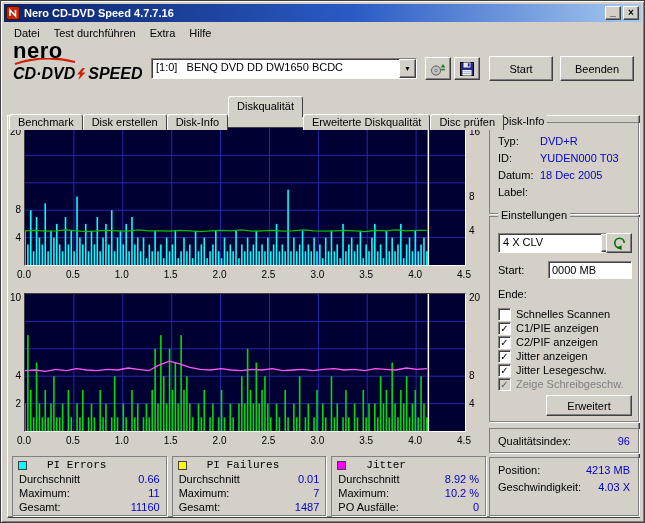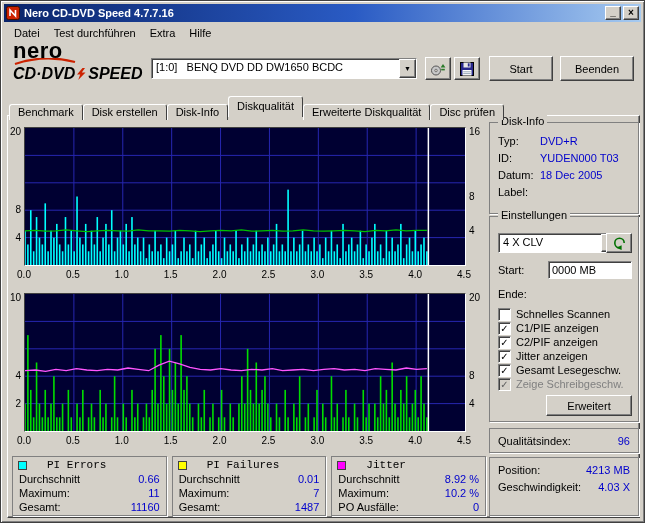--- a/index.html
+++ b/index.html
@@ -39,21 +39,21 @@
   .combo-text{ flex:1; line-height:17px; padding-left:4px; white-space:pre; overflow:hidden; }
   .combo-btn{ width:17px; display:flex; align-items:center; justify-content:center; font-size:7px; }
   .drivecombo{ left:150px; top:57px; width:266px; height:21px; }
 
   button{ font:inherit; cursor:default; }
   .iconbtn{ position:absolute; top:56px; width:26px; height:23px; display:flex; align-items:center; justify-content:center; padding:0; }
   .pushbtn{ position:absolute; top:55px; height:25px; }
 
   .tabstrip{ position:absolute; left:8px; top:95px; height:21px; z-index:5; white-space:nowrap; }
   .tab{
-    display:inline-block; position:relative; top:3px; height:16px; line-height:15px; padding:0 8px;
+    display:inline-block; position:relative; top:13px; height:16px; line-height:15px; padding:0 8px;
     background:#d4d0c8; border:1px solid; border-color:#ffffff #404040 #404040 #ffffff; border-bottom:none;
     border-radius:3px 3px 0 0; vertical-align:bottom;
   }
   .tab.active{ top:0; height:21px; line-height:18px; }
 
   .page{
     position:absolute; left:6px; top:114px; width:633px; height:403px; background:#d4d0c8;
     border:1px solid; border-color:#ffffff #404040 #404040 #ffffff; box-shadow: inset -1px -1px 0 #808080;
   }
 
@@ -538,21 +538,21 @@
           <div class="cbrow">
             <span class="cb">✓</span>
             <span class="cblab">C2/PIF anzeigen</span>
           </div>
           <div class="cbrow">
             <span class="cb">✓</span>
             <span class="cblab">Jitter anzeigen</span>
           </div>
           <div class="cbrow">
             <span class="cb">✓</span>
-            <span class="cblab">Gesamt Lesegeschw.</span>
+            <span class="cblab">Jitter Lesegeschw.</span>
           </div>
           <div class="cbrow disabled">
             <span class="cb">✓</span>
             <span class="cblab">Zeige Schreibgeschw.</span>
           </div>
         </div>
       <button class="advbtn raised">Erweitert</button>
     </div>
 
     <div class="group" id="quality-panel">

